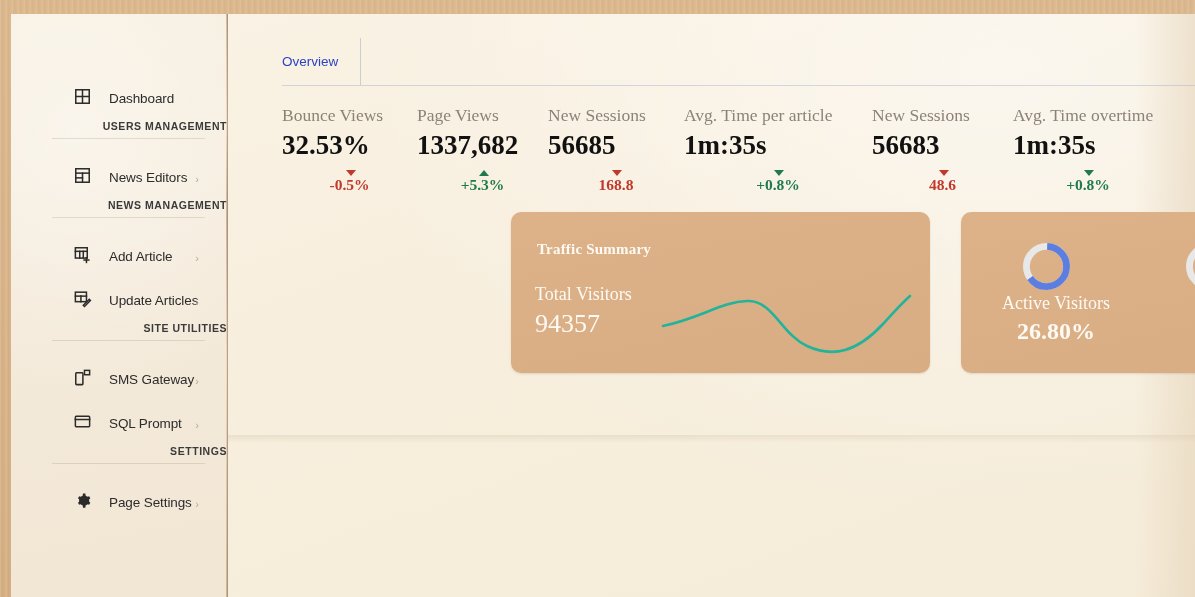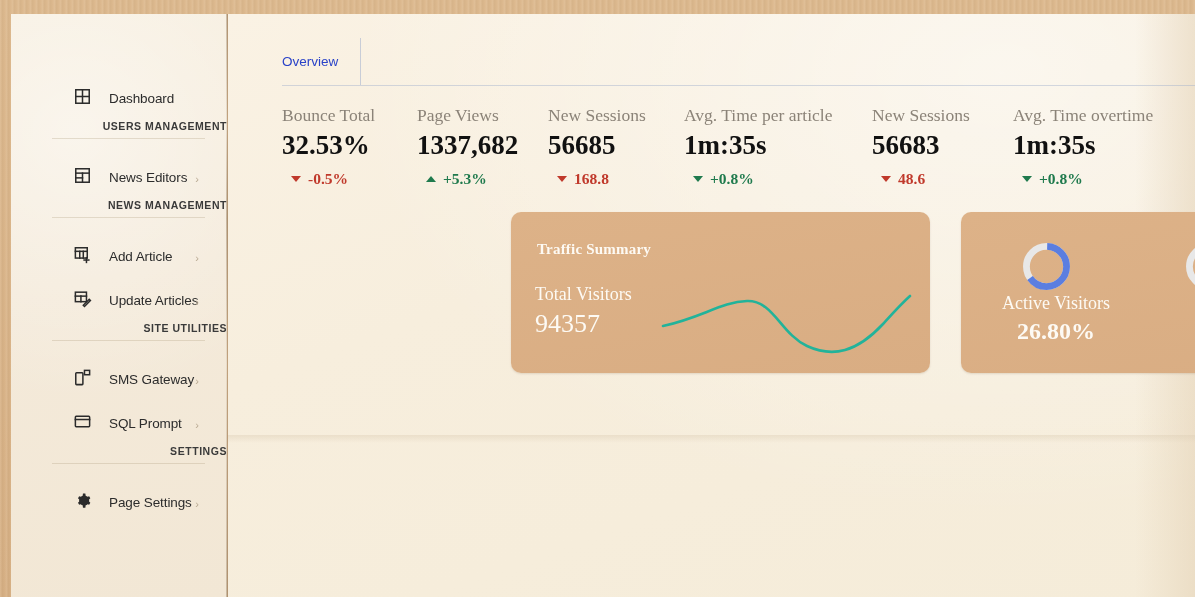--- a/index.html
+++ b/index.html
@@ -185,20 +185,21 @@
     white-space: nowrap;
   }
   .kpi-delta {
     font-family: "Liberation Serif", serif;
     font-size: 15.5px;
     font-weight: bold;
     margin-top: 9px;
     display: flex;
     align-items: center;
     white-space: nowrap;
+    flex-direction: column;
   }
   .kpi-delta .tri {
     display: inline-block;
     width: 0; height: 0;
     margin-right: 7px;
     margin-left: 9px;
   }
   .tri.down {
     border-left: 5px solid transparent;
     border-right: 5px solid transparent;
@@ -414,21 +415,21 @@
     <div id="main-right-fade"></div>
 
     <div id="tabs">
       <div class="tab">
         <span>Overview</span>
       </div>
     </div>
 
     <div id="kpi-row">
         <div class="kpi" style="width: 135px;">
-          <div class="kpi-label">Bounce Total</div>
+          <div class="kpi-label">Bounce Views</div>
           <div class="kpi-value">32.53%</div>
           <div class="kpi-delta delta-neg">
             <span class="tri down"></span>
             <span>-0.5%</span>
           </div>
         </div>
         <div class="kpi" style="width: 131px;">
           <div class="kpi-label">Page Views</div>
           <div class="kpi-value">1337,682</div>
           <div class="kpi-delta delta-pos">

